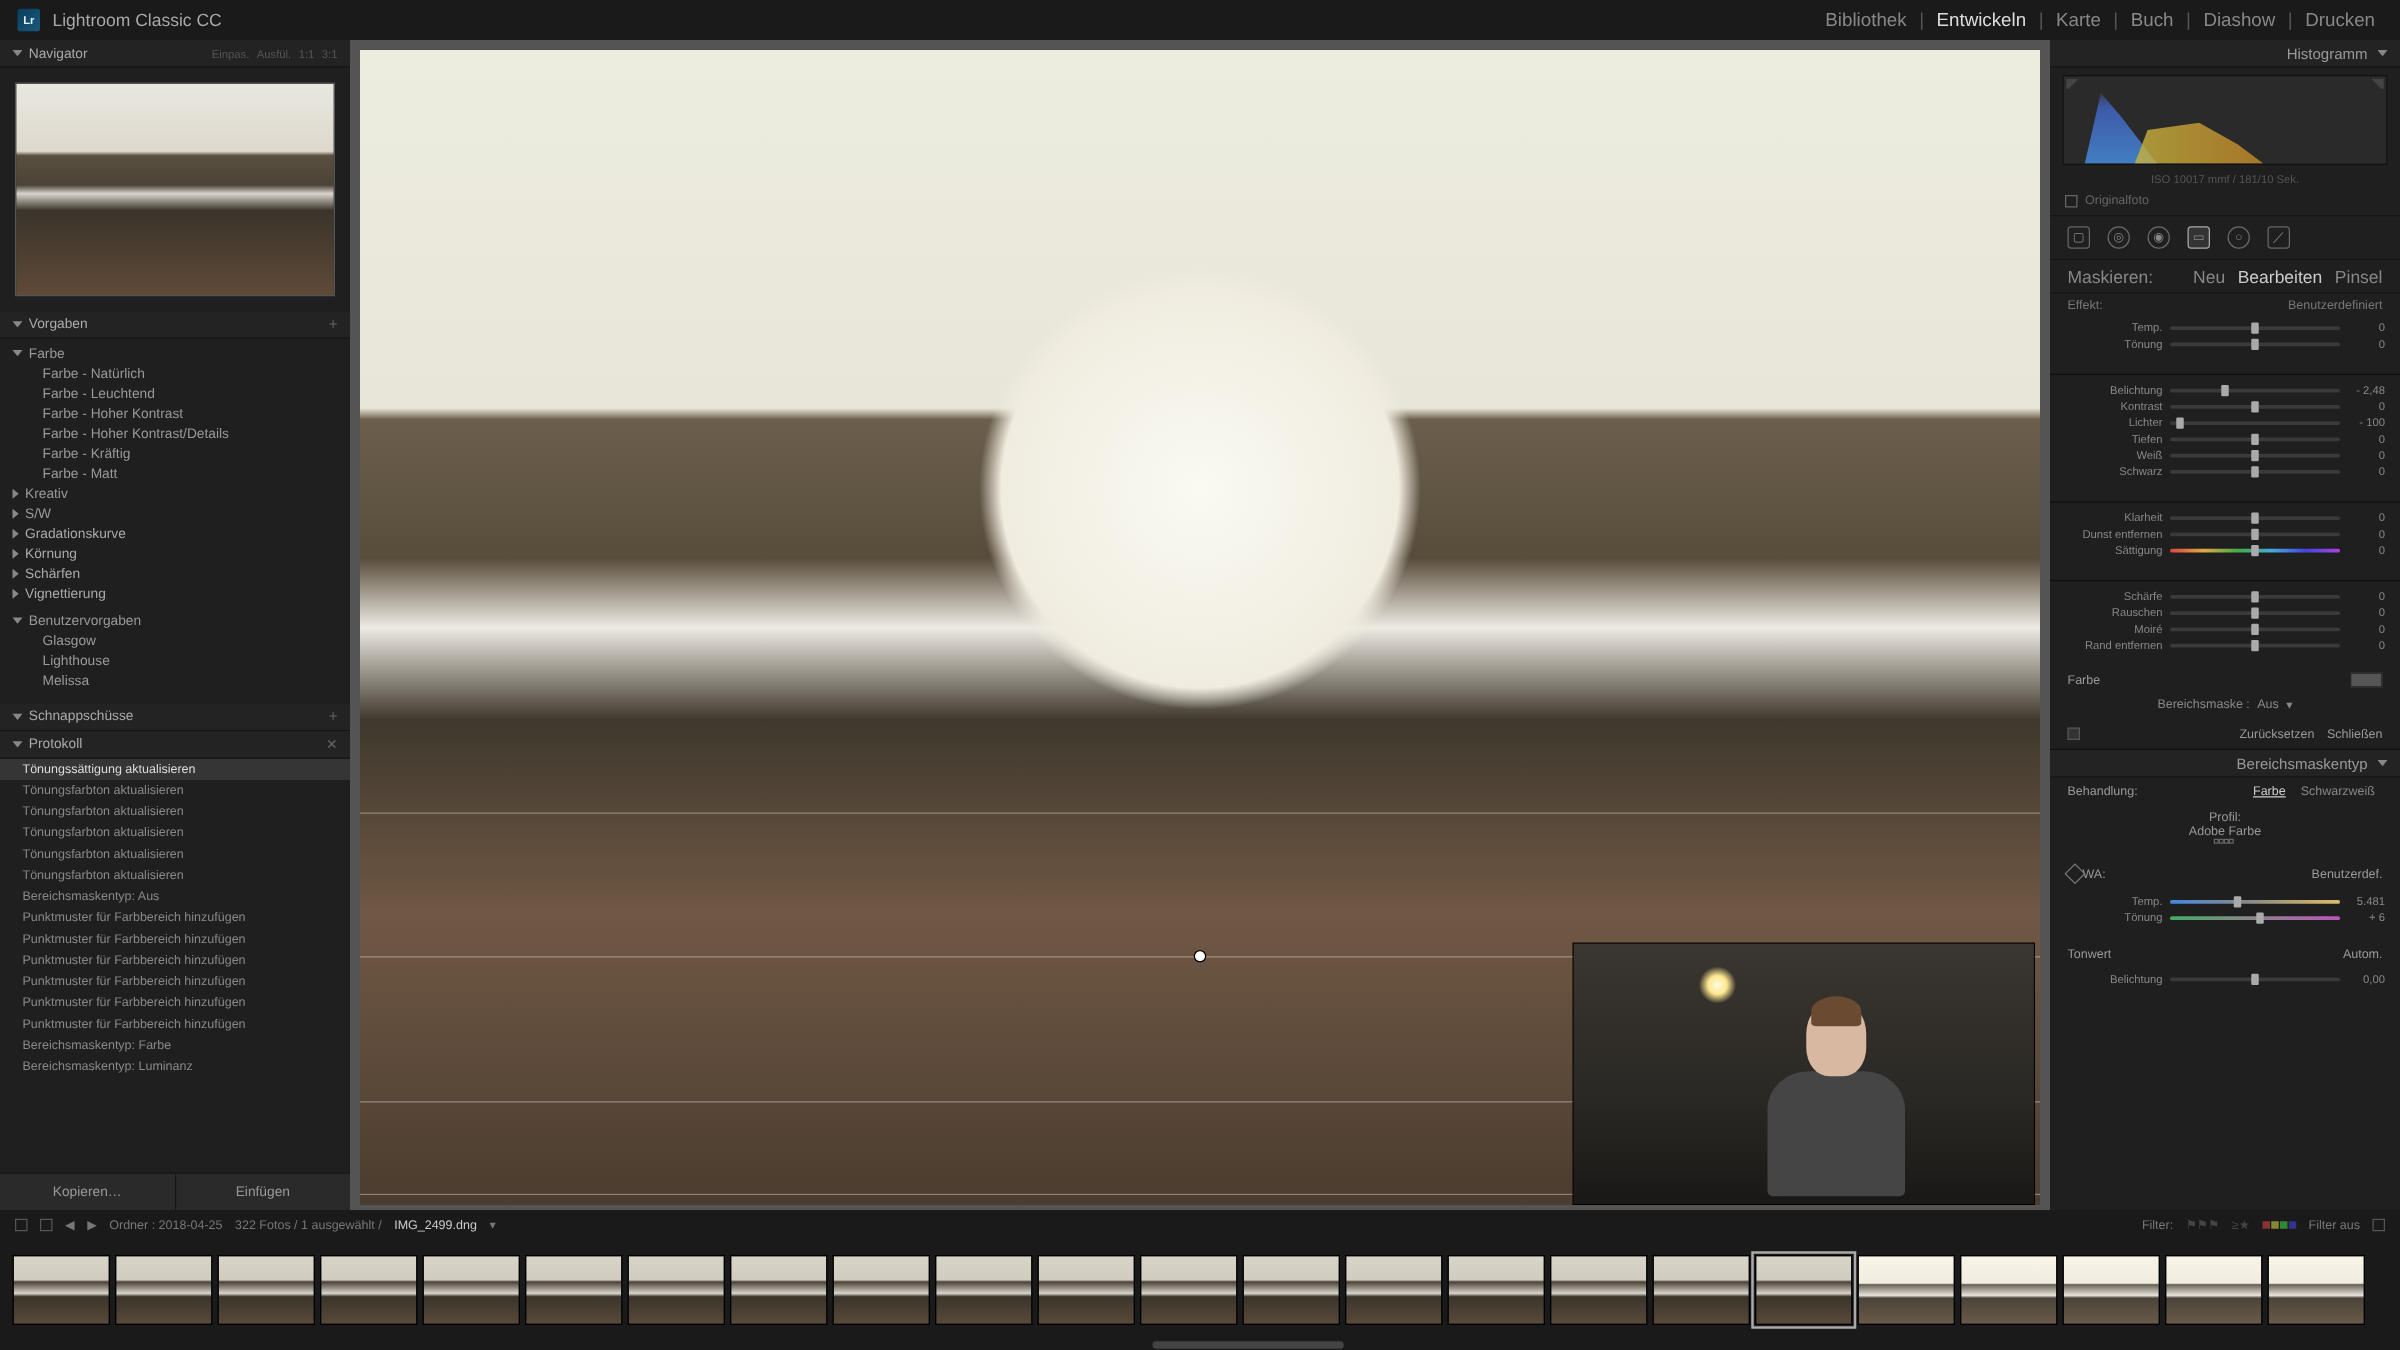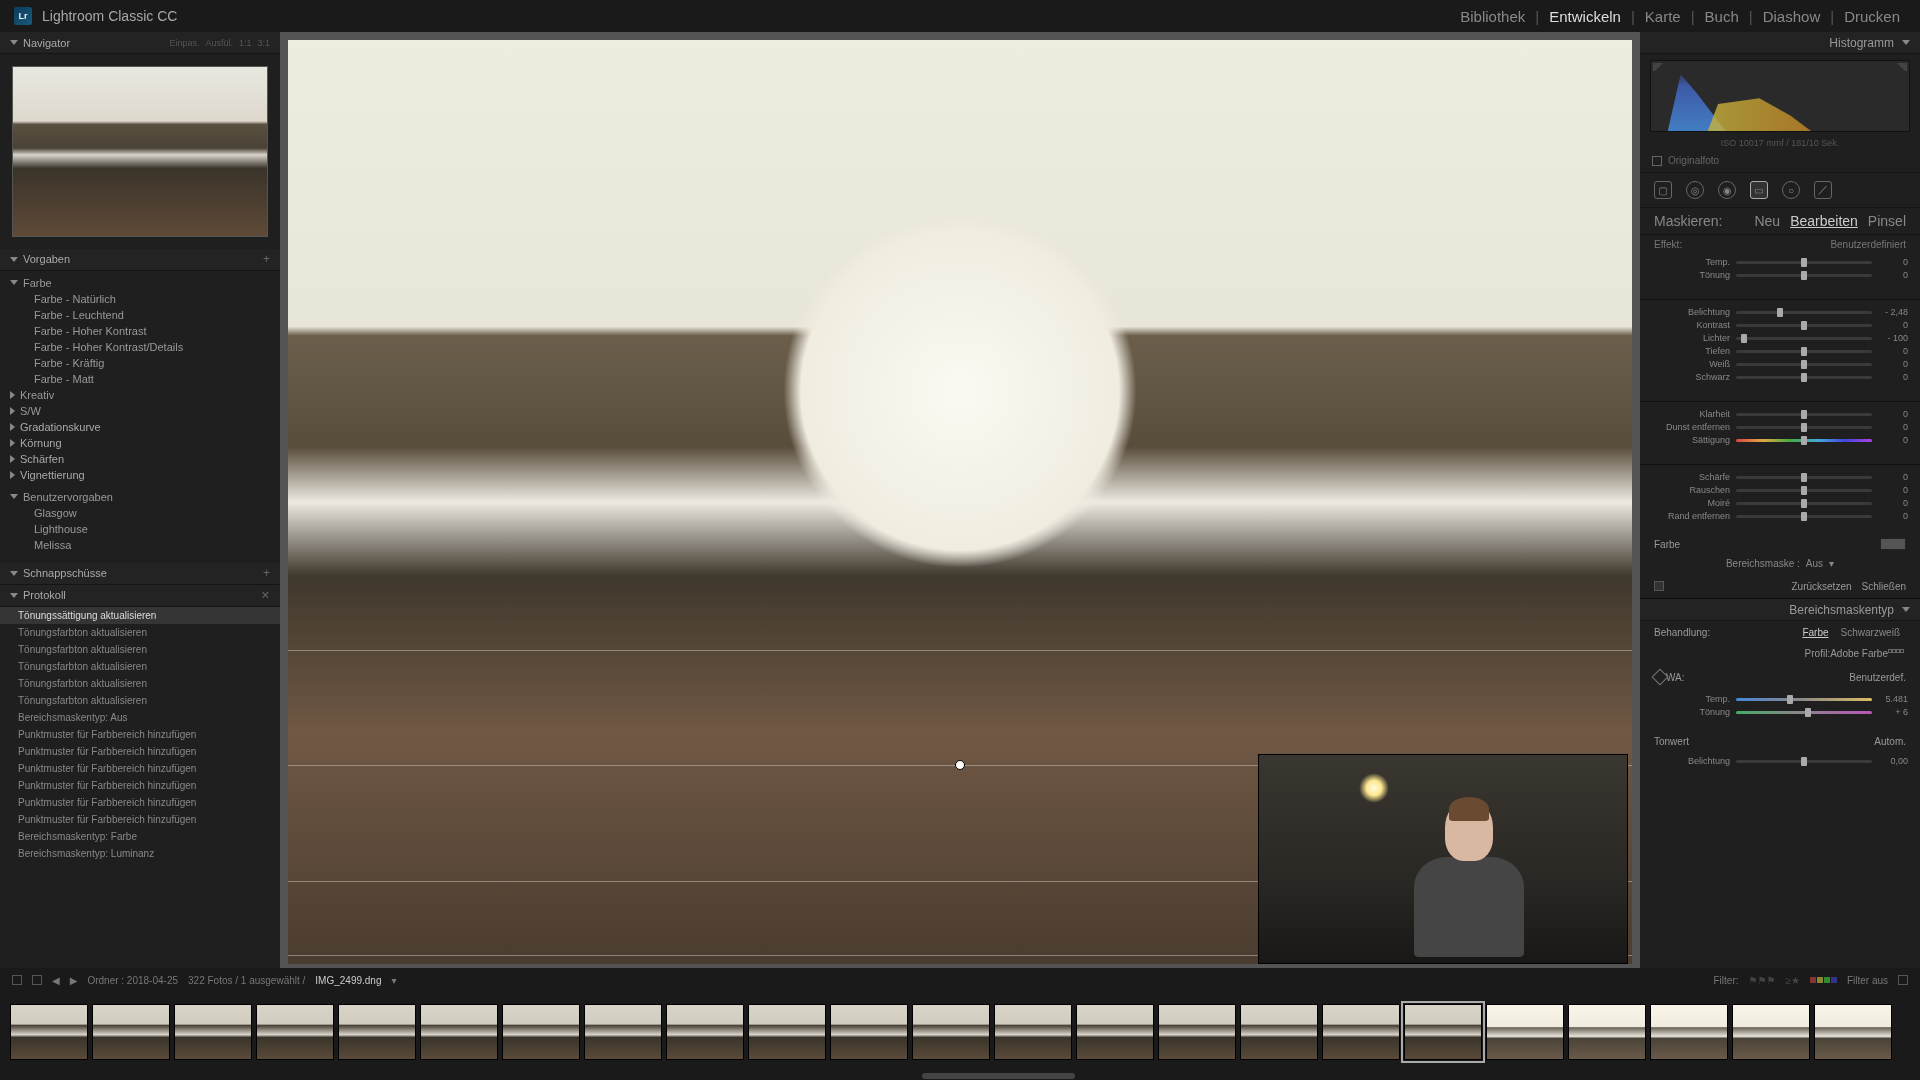--- a/index.html
+++ b/index.html
@@ -72,21 +72,21 @@
 .histo-info { display: flex; justify-content: center; padding: 2px 12px 4px; font-size: 9px; color: #555; }
 .orig-line { display: flex; align-items: center; gap: 6px; padding: 3px 12px 6px; font-size: 10px; color: #666; border-bottom: 1px solid #151515; }
 
 .tool-strip { display: flex; gap: 14px; padding: 8px 14px; border-bottom: 1px solid #151515; }
 .tool-ic { width: 18px; height: 18px; border: 1px solid #666; border-radius: 3px; display: flex; align-items: center; justify-content: center; font-size: 10px; color: #888; cursor: pointer; }
 .tool-ic.circle { border-radius: 50%; }
 .tool-ic.selected { border-color: #aaa; background: #333; }
 
 .mask-row { display: flex; justify-content: space-between; padding: 5px 14px; font-size: 14px; color: #888; border-bottom: 1px solid #151515; }
 .mask-row .subtabs { display: flex; gap: 10px; text-align: right; }
-.mask-row .subtabs span.active { color: #ccc; text-decoration: underline; }
+.mask-row .subtabs span.active { color: #ccc; }
 
 .effect-row { display: flex; justify-content: space-between; padding: 4px 14px 0px; font-size: 10px; color: #777; }
 
 .sliders { padding: 4px 12px 10px; }
 .slider-row { display: flex; align-items: center; gap: 6px; margin: 3px 0; font-size: 9px; }
 .slider-label { width: 78px; text-align: right; color: #888; }
 .slider-track { flex: 1; height: 3px; background: #3a3a3a; position: relative; border-radius: 2px; }
 .slider-track.rainbow { background: linear-gradient(90deg, #d44, #da4, #4a4, #4ad, #44d, #a4d); }
 .slider-track.temp { background: linear-gradient(90deg, #48d, #888 45%, #db6); }
 .slider-track.tint { background: linear-gradient(90deg, #4a6, #888 45%, #b5b); }
@@ -98,21 +98,21 @@
 .swatch { width: 26px; height: 12px; background: #555; border: 1px solid #222; }
 .range-mask { display: flex; justify-content: center; gap: 6px; padding: 4px 0 6px; font-size: 10px; color: #888; }
 .act-btns { display: flex; gap: 10px; justify-content: flex-end; padding: 6px 14px; font-size: 10px; border-bottom: 1px solid #0f0f0f; }
 .act-btns span { color: #999; cursor: pointer; }
 .small-sq { width: 10px; height: 10px; background: #333; border: 1px solid #555; }
 
 .panel-header.right { justify-content: flex-end; gap: 8px; }
 .treat-row { display: flex; justify-content: space-between; padding: 6px 14px; font-size: 10px; }
 .treat-btns span { padding: 2px 6px; color: #888; cursor: pointer; }
 .treat-btns span.active { color: #ccc; text-decoration: underline; }
-.profile-row { display: flex; justify-content: flex-end; align-items: center; padding: 4px 14px 8px; font-size: 10px; }
+.profile-row { display: flex; justify-content: flex-end; align-items: center; padding: 4px 14px 8px; font-size: 10px; flex-direction: column; }
 .prof-squares { width: 18px; height: 10px; display: flex; flex-wrap: wrap; }
 .prof-squares i { width: 4px; height: 4px; border: 1px solid #666; }
 
 .wb-row { display: flex; justify-content: space-between; align-items: center; padding: 4px 14px; font-size: 10px; }
 .eyedrop { width: 12px; height: 12px; border: 1px solid #777; transform: rotate(45deg); }
 .ton-row { display: flex; justify-content: space-between; padding: 6px 14px 2px; font-size: 10px; }
 
 
 .infobar { height: 24px; background: #1a1a1a; display: flex; align-items: center; padding: 0 12px; font-size: 10px; color: #777; justify-content: space-between; }
 .infobar .left-i { display: flex; gap: 10px; align-items: center; }
@@ -257,20 +257,24 @@
         <div class="history-item">Punktmuster für Farbbereich hinzufügen</div>
         <div class="history-item">Punktmuster für Farbbereich hinzufügen</div>
         <div class="history-item">Punktmuster für Farbbereich hinzufügen</div>
         <div class="history-item">Punktmuster für Farbbereich hinzufügen</div>
         <div class="history-item">Punktmuster für Farbbereich hinzufügen</div>
         <div class="history-item">Punktmuster für Farbbereich hinzufügen</div>
         <div class="history-item">Bereichsmaskentyp: Farbe</div>
         <div class="history-item">Bereichsmaskentyp: Luminanz</div>
       </div>
 
+    <div class="bottom-btns">
+      <button>Kopieren…</button>
+      <button>Einfügen</button>
+    </div>
   </div>
 
   <div class="center">
     <div class="image-area">
       <div class="photo">
         <div class="grad-lines">
           <div class="grad-line" style="top:66%"></div>
           <div class="grad-line" style="top:78.5%"></div>
           <div class="grad-line" style="top:91%"></div>
           <div class="grad-line" style="top:99%"></div>

